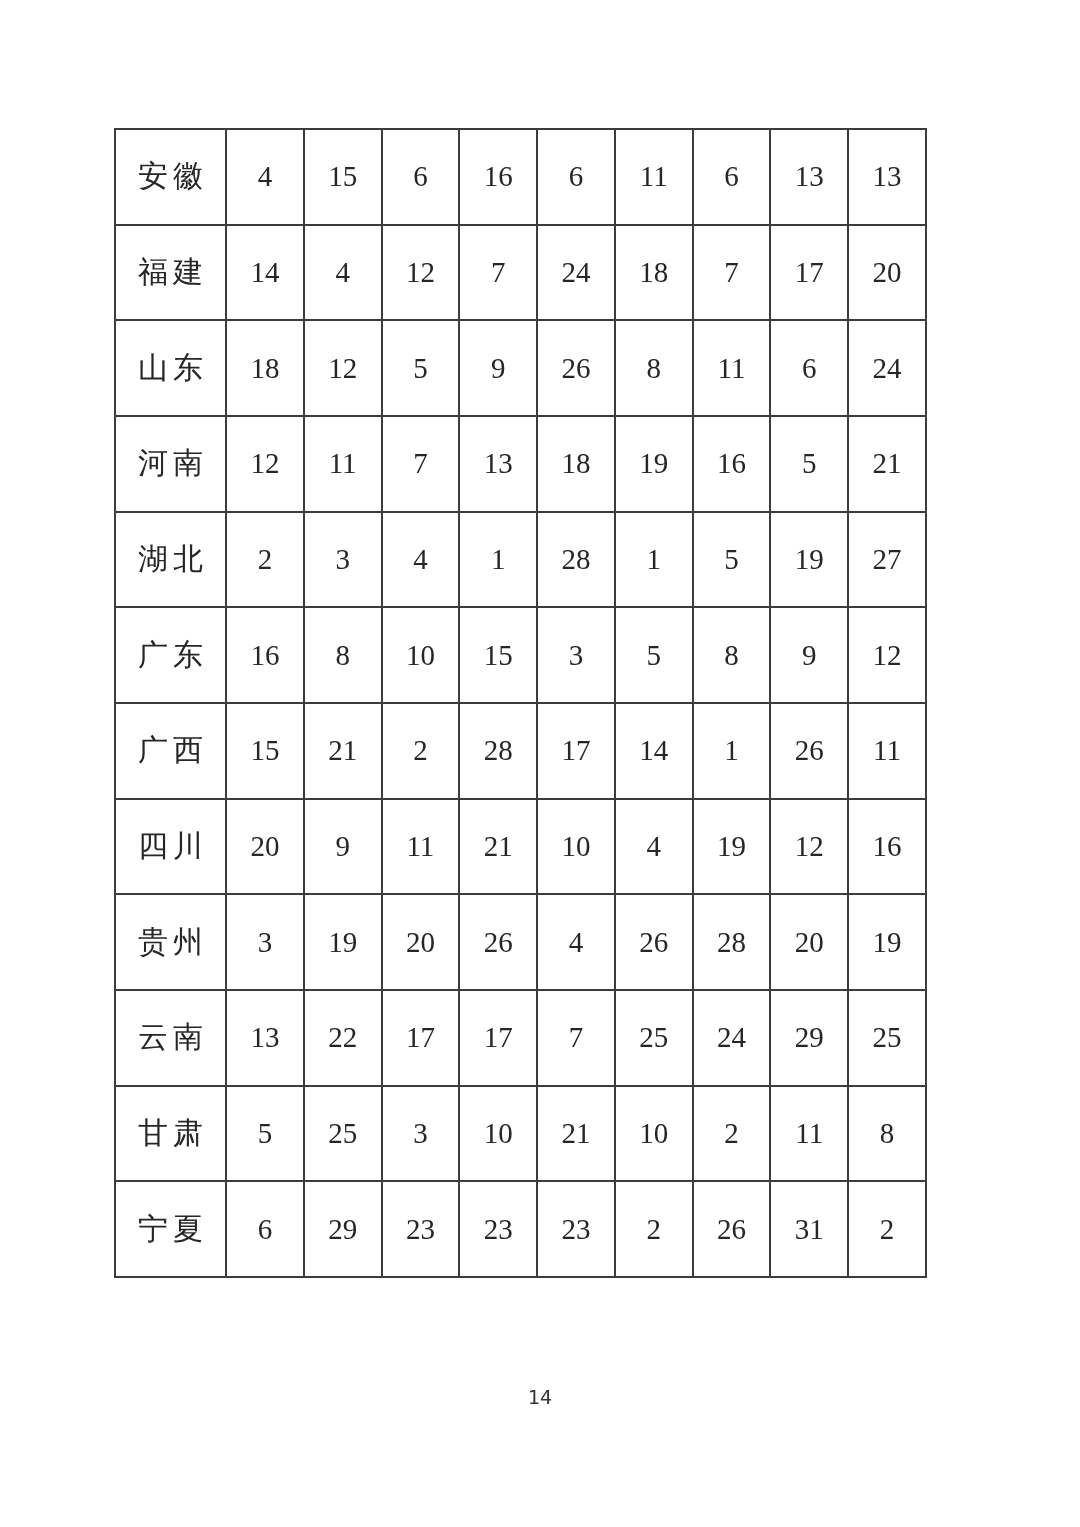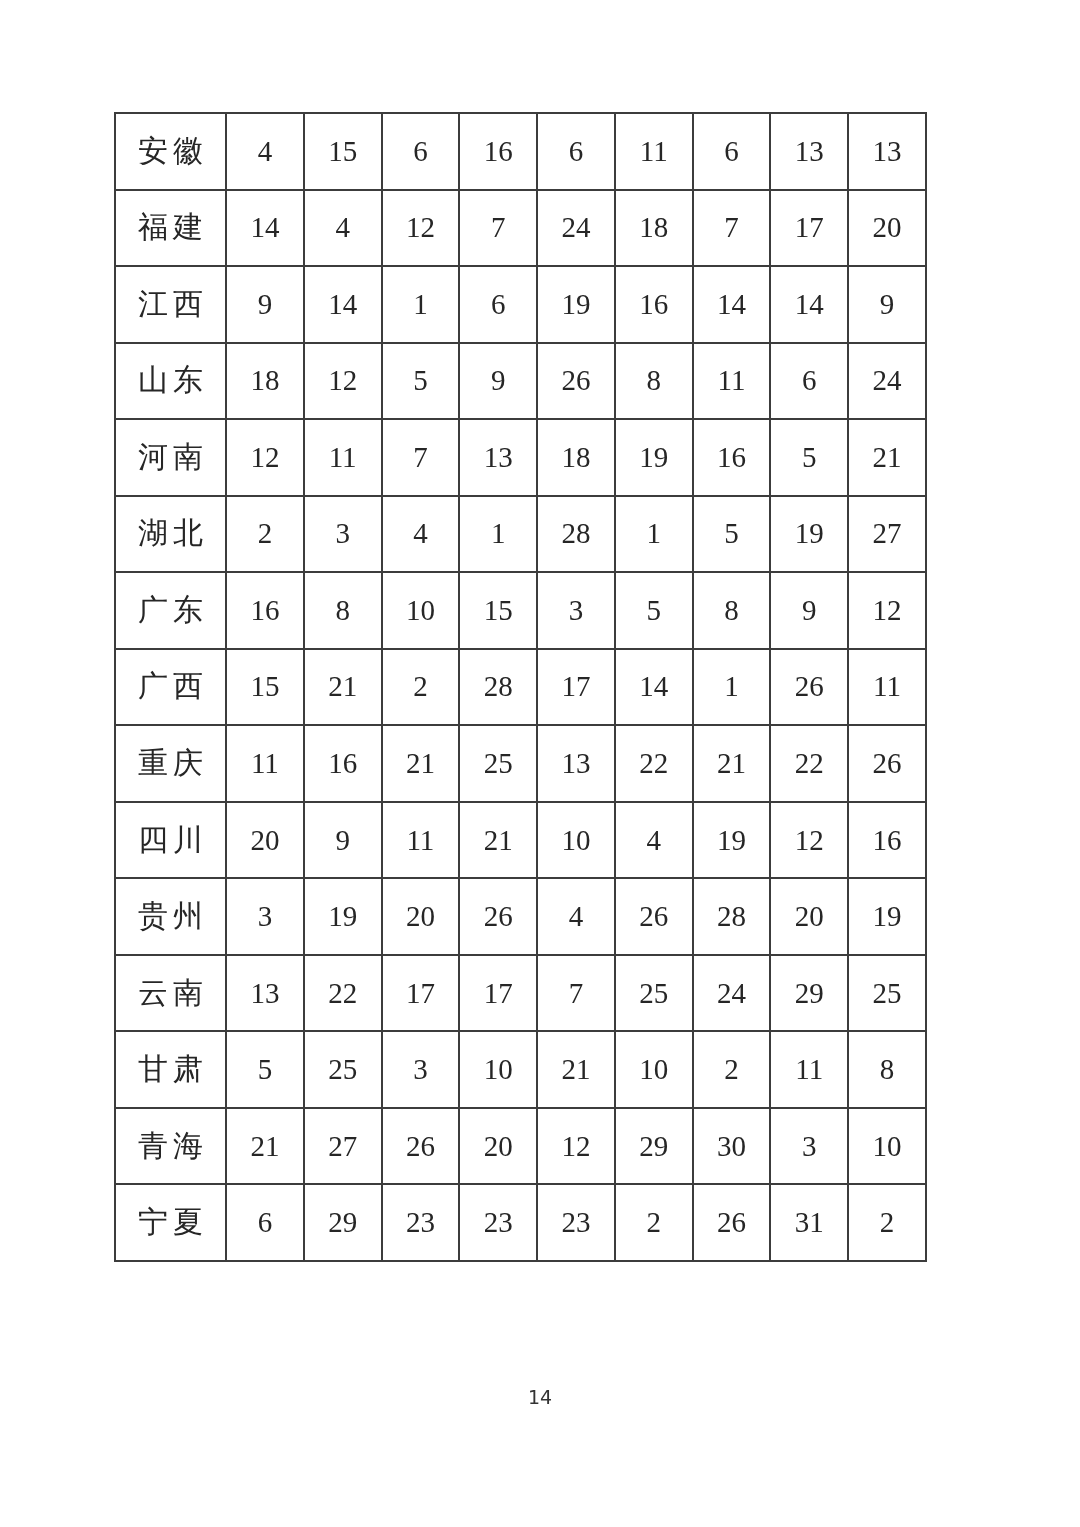--- a/index.html
+++ b/index.html
@@ -11,21 +11,21 @@
     position: relative;
     width: 1080px;
     height: 1527px;
     background: #ffffff;
     overflow: hidden;
     font-family: "Liberation Serif", "DejaVu Serif", serif;
   }
   table.data-table {
     position: absolute;
     left: 114px;
-    top: 112px;
+    top: 128px;
     width: 813px;
     height: 1150px;
     border-collapse: collapse;
     table-layout: fixed;
   }
   table.data-table td {
     border: 2px solid #3c3c3c;
     text-align: center;
     vertical-align: middle;
     font-size: 29px;
@@ -86,32 +86,20 @@
           <td>4</td>
           <td>12</td>
           <td>7</td>
           <td>24</td>
           <td>18</td>
           <td>7</td>
           <td>17</td>
           <td>20</td>
         </tr>
         <tr>
-          <td class="row-label">江西</td>
-          <td>9</td>
-          <td>14</td>
-          <td>1</td>
-          <td>6</td>
-          <td>19</td>
-          <td>16</td>
-          <td>14</td>
-          <td>14</td>
-          <td>9</td>
-        </tr>
-        <tr>
           <td class="row-label">山东</td>
           <td>18</td>
           <td>12</td>
           <td>5</td>
           <td>9</td>
           <td>26</td>
           <td>8</td>
           <td>11</td>
           <td>6</td>
           <td>24</td>
@@ -156,32 +144,20 @@
           <td class="row-label">广西</td>
           <td>15</td>
           <td>21</td>
           <td>2</td>
           <td>28</td>
           <td>17</td>
           <td>14</td>
           <td>1</td>
           <td>26</td>
           <td>11</td>
-        </tr>
-        <tr>
-          <td class="row-label">重庆</td>
-          <td>11</td>
-          <td>16</td>
-          <td>21</td>
-          <td>25</td>
-          <td>13</td>
-          <td>22</td>
-          <td>21</td>
-          <td>22</td>
-          <td>26</td>
         </tr>
         <tr>
           <td class="row-label">四川</td>
           <td>20</td>
           <td>9</td>
           <td>11</td>
           <td>21</td>
           <td>10</td>
           <td>4</td>
           <td>19</td>
@@ -218,32 +194,20 @@
           <td>25</td>
           <td>3</td>
           <td>10</td>
           <td>21</td>
           <td>10</td>
           <td>2</td>
           <td>11</td>
           <td>8</td>
         </tr>
         <tr>
-          <td class="row-label">青海</td>
-          <td>21</td>
-          <td>27</td>
-          <td>26</td>
-          <td>20</td>
-          <td>12</td>
-          <td>29</td>
-          <td>30</td>
-          <td>3</td>
-          <td>10</td>
-        </tr>
-        <tr>
           <td class="row-label">宁夏</td>
           <td>6</td>
           <td>29</td>
           <td>23</td>
           <td>23</td>
           <td>23</td>
           <td>2</td>
           <td>26</td>
           <td>31</td>
           <td>2</td>

